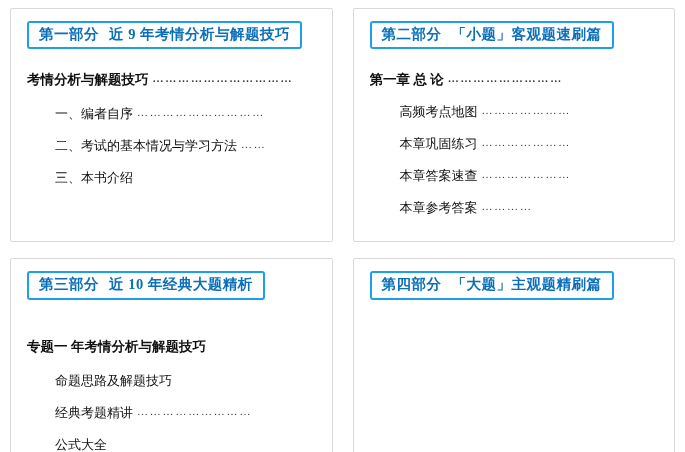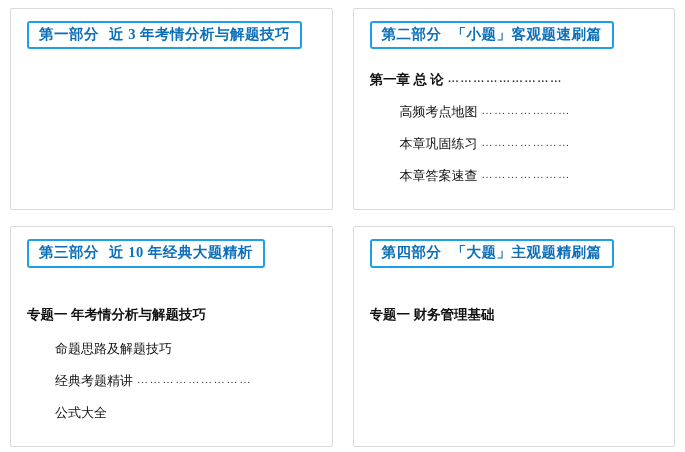--- a/index.html
+++ b/index.html
@@ -101,21 +101,39 @@
   .panel4 .entries { margin-top: 38px; }
 </style>
 </head>
 <body>
 
 <div class="grid">
 
   <div class="panel panel1">
     <div class="card">
       <div class="card-header">
-        <span class="header-part">第一部分</span><span>近 3 年考情分析与解题技巧</span>
+        <span class="header-part">第一部分</span><span>近 9 年考情分析与解题技巧</span>
+      </div>
+      <div class="entries">
+        <div class="entry lvl1">
+          <span class="label">考情分析与解题技巧</span>
+          <span class="dots">……………………………</span>
+        </div>
+        <div class="entry lvl2">
+          <span class="label">一、编者自序</span>
+          <span class="dots">…………………………</span>
+        </div>
+        <div class="entry lvl2">
+          <span class="label">二、考试的基本情况与学习方法</span>
+          <span class="dots">……</span>
+        </div>
+        <div class="entry lvl2">
+          <span class="label">三、本书介绍</span>
+          <span class="dots"></span>
+        </div>
       </div>
     </div>
   </div>
 
   <div class="panel panel2">
     <div class="card">
       <div class="card-header">
         <span class="header-part">第二部分</span><span>「小题」客观题速刷篇</span>
       </div>
       <div class="entries">
@@ -128,20 +146,24 @@
           <span class="dots">…………………</span>
         </div>
         <div class="entry lvl2">
           <span class="label">本章巩固练习</span>
           <span class="dots">…………………</span>
         </div>
         <div class="entry lvl2">
           <span class="label">本章答案速查</span>
           <span class="dots">…………………</span>
         </div>
+        <div class="entry lvl2">
+          <span class="label">本章参考答案</span>
+          <span class="dots">…………</span>
+        </div>
       </div>
     </div>
   </div>
 
   <div class="panel panel3">
     <div class="card">
       <div class="card-header">
         <span class="header-part">第三部分</span><span>近 10 年经典大题精析</span>
       </div>
       <div class="entries">
@@ -164,21 +186,17 @@
       </div>
     </div>
   </div>
 
   <div class="panel panel4">
     <div class="card">
       <div class="card-header">
         <span class="header-part">第四部分</span><span>「大题」主观题精刷篇</span>
       </div>
       <div class="entries">
-        <div class="entry lvl1">
-          <span class="label">专题一  财务管理基础</span>
-          <span class="dots"></span>
-        </div>
       </div>
     </div>
   </div>
 
 </div>
 
 </body></html>

